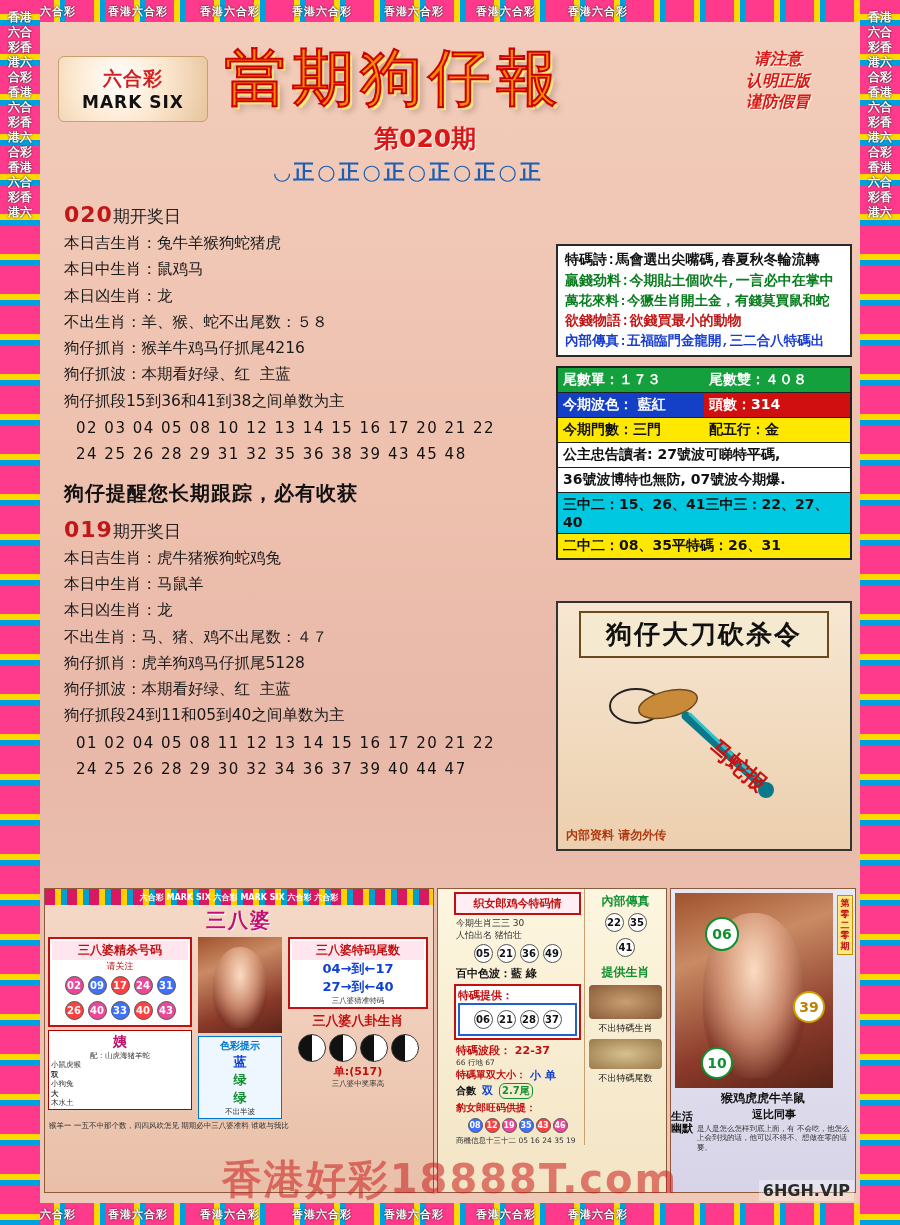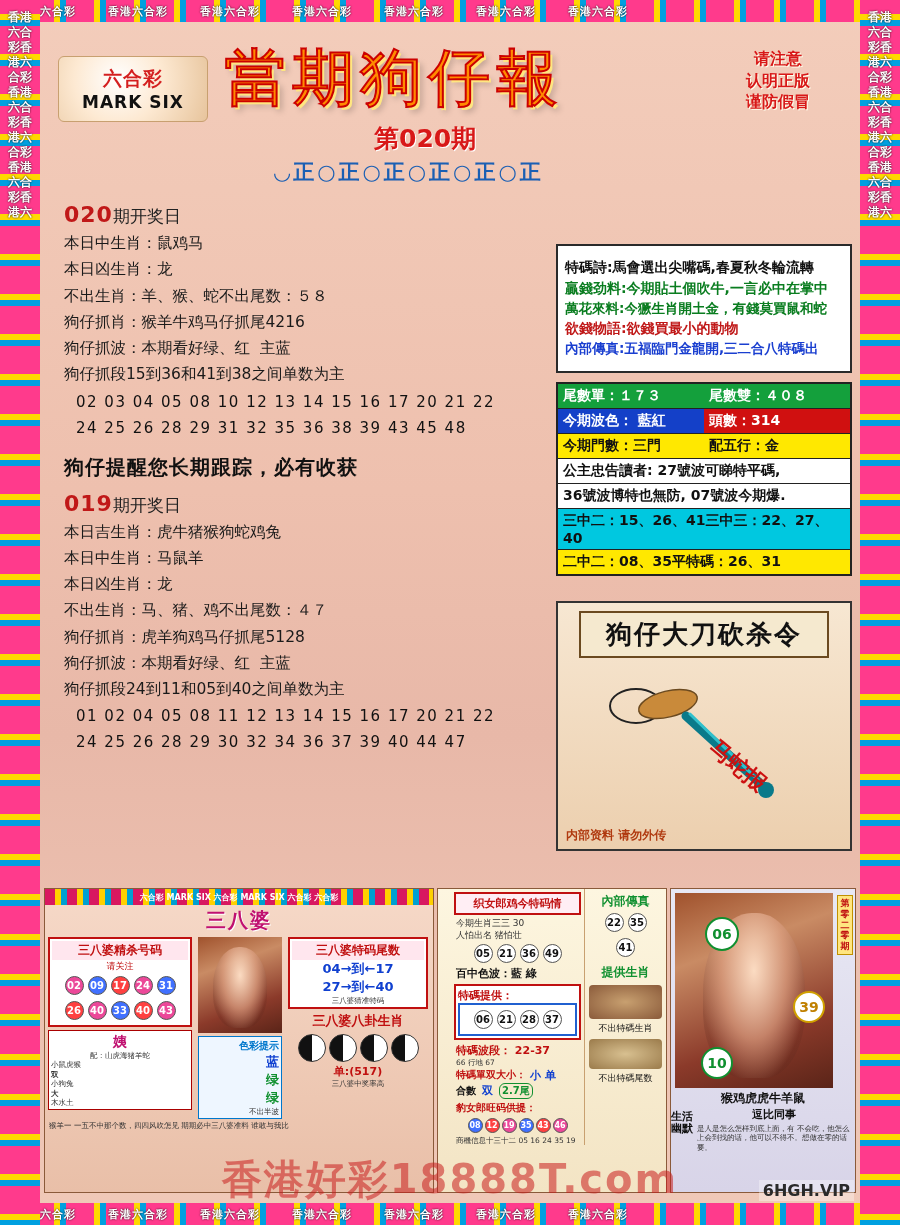--- a/index.html
+++ b/index.html
@@ -77,21 +77,21 @@
   }
   .title-sub {
     position: absolute; left: 330px; top: 96px;
     font-size: 25px; font-weight: bold; color: #d81818;
     text-shadow: 1px 1px 0 #fff;
   }
   .notice {
     position: absolute; right: 18px; top: 22px; width: 120px;
     text-align: center; line-height: 1.35;
   }
-  .notice div { font-size: 16px; font-weight: bold; color: #d81818; text-shadow: 1px 1px 0 #ffe; }
+  .notice div { font-size: 16px; font-weight: bold; color: #d81818; text-shadow: 1px 1px 0 #ffe; font-style: italic; }
   .zheng-row {
     position: absolute; left: 230px; top: 132px;
     font-size: 21px; font-weight: bold; color: #1a5fb4; letter-spacing: 3px;
   }
 
   
   .left-col { position: absolute; left: 50px; top: 196px; width: 490px; }
   .period-head { font-size: 17px; color: #222; margin: 6px 0 4px 14px; }
   .period-head .num {
     font-size: 22px; font-weight: bold; color: #c01818; letter-spacing: 1px;
@@ -105,21 +105,21 @@
     line-height: 1.6;
   }
   .remind {
     font-size: 20px; font-weight: bold; color: #111; margin: 14px 0 10px 14px;
     letter-spacing: 1px;
   }
 
   
   .right-col { position: absolute; left: 556px; top: 244px; width: 296px; }
   .poem-box {
-    border: 2px solid #2a2a2a; background: #fff; padding: 13px 7px;
+    border: 2px solid #2a2a2a; background: #fff; padding: 5px 7px; font-family: Liberation Mono, monospace;
   }
   .poem-box .p1 { font-size: 14px; font-weight: bold; color: #111; margin-bottom: 3px; }
   .poem-box .p2 { font-size: 14px; font-weight: bold; color: #0a7d20; margin-bottom: 2px; }
   .poem-box .p3 { font-size: 13.5px; font-weight: bold; color: #0a7d20; margin-bottom: 2px; }
   .poem-box .p4 { font-size: 14px; font-weight: bold; color: #c01818; margin-bottom: 2px; }
   .poem-box .p5 { font-size: 13.5px; font-weight: bold; color: #1a3fd0; }
 
   .stat-table { margin-top: 9px; border: 2px solid #222; }
   .stat-row { display: flex; border-bottom: 1px solid #222; }
   .stat-row:last-child { border-bottom: none; }
@@ -268,20 +268,21 @@
     </div>
     <div class="zheng-row">◡正○正○正○正○正○正</div>
   </div>
 
   <div class="left-col">
 
     <div>
       <div class="period-head">
         <span class="num">020</span><span>期开奖日</span>
       </div>
+      <div class="line"><span>本日吉生肖：</span><span>兔牛羊猴狗蛇猪虎</span></div>
       <div class="line"><span>本日中生肖：</span><span>鼠鸡马</span></div>
       <div class="line"><span>本日凶生肖：</span><span>龙</span></div>
       <div class="line"><span>不出生肖：</span><span>羊、猴、蛇不出尾数：５８</span></div>
       <div class="line"><span>狗仔抓肖：</span><span>猴羊牛鸡马仔抓尾4216</span></div>
       <div class="line"><span>狗仔抓波：</span><span>本期看好绿、红  主蓝</span></div>
       <div class="line"><span>狗仔抓段</span><span>15到36和41到38之间单数为主</span></div>
       <div class="nums">02 03 04 05 08 10 12 13 14 15 16 17 20 21 22</div>
       <div class="nums">24 25 26 28 29 31 32 35 36 38 39 43 45 48</div>
     </div>
 
@@ -387,21 +388,21 @@
             <div class="tiny" style="text-align:center;">配：山虎海猪羊蛇</div>
             <div class="tiny">小鼠虎猴</div>
             <div class="tiny" style="font-weight:bold;">双</div>
             <div class="tiny">小狗兔</div>
             <div class="tiny" style="font-weight:bold;">大</div>
             <div class="tiny">木水土</div>
           </div>
         </div>
         <div style="width:90px;">
           <div class="photo" style="height:96px;margin:3px;"></div>
-          <div style="margin:2px 3px;border:1px solid #07c;background:#eef6ff;padding:2px;text-align:right;">
+          <div style="margin:2px 3px;border:1px solid #07c;background:#eef6ff;padding:2px;text-align:center;">
             <div style="font-size:10px;font-weight:bold;color:#07c;">色彩提示</div>
             <div style="font-size:13px;font-weight:bold;color:#1040d0;">蓝</div>
             <div style="font-size:13px;font-weight:bold;color:#109030;">绿</div>
             <div style="font-size:13px;font-weight:bold;color:#109030;">绿</div>
             <div class="tiny">不出半波</div>
           </div>
         </div>
         <div style="width:146px;">
           <div class="box-red">
             <div class="box-title-red">三八婆特码尾数</div>

